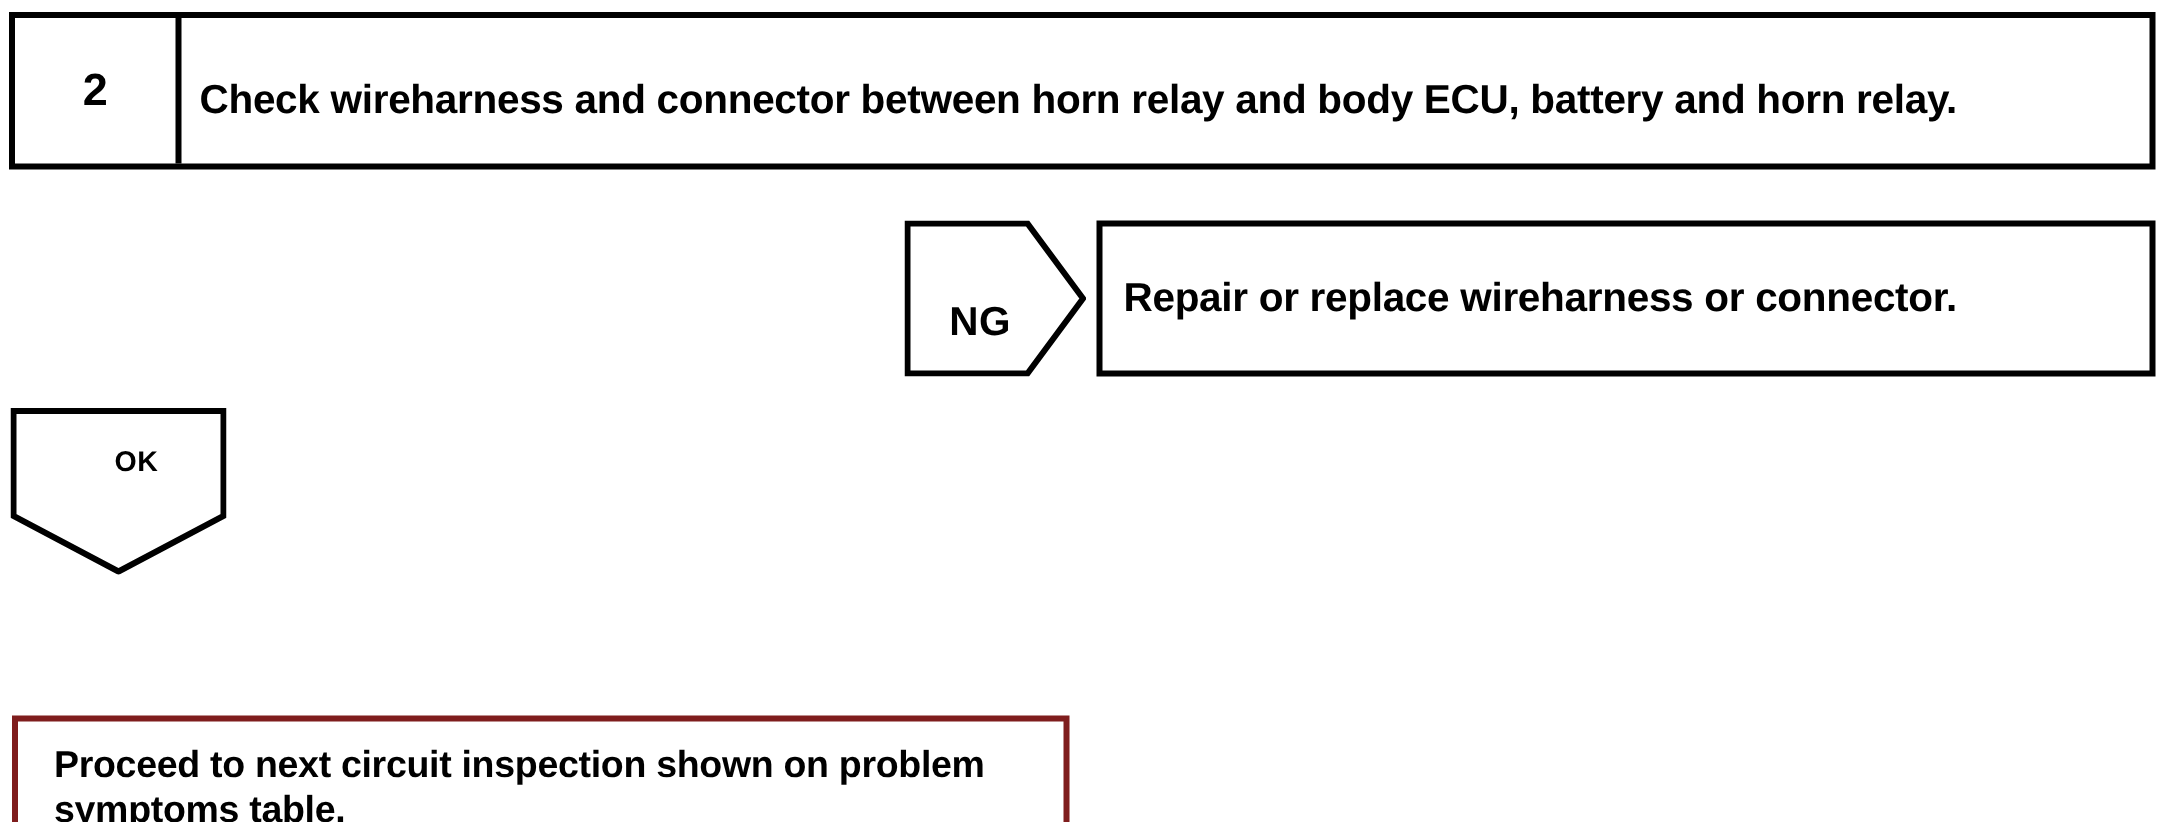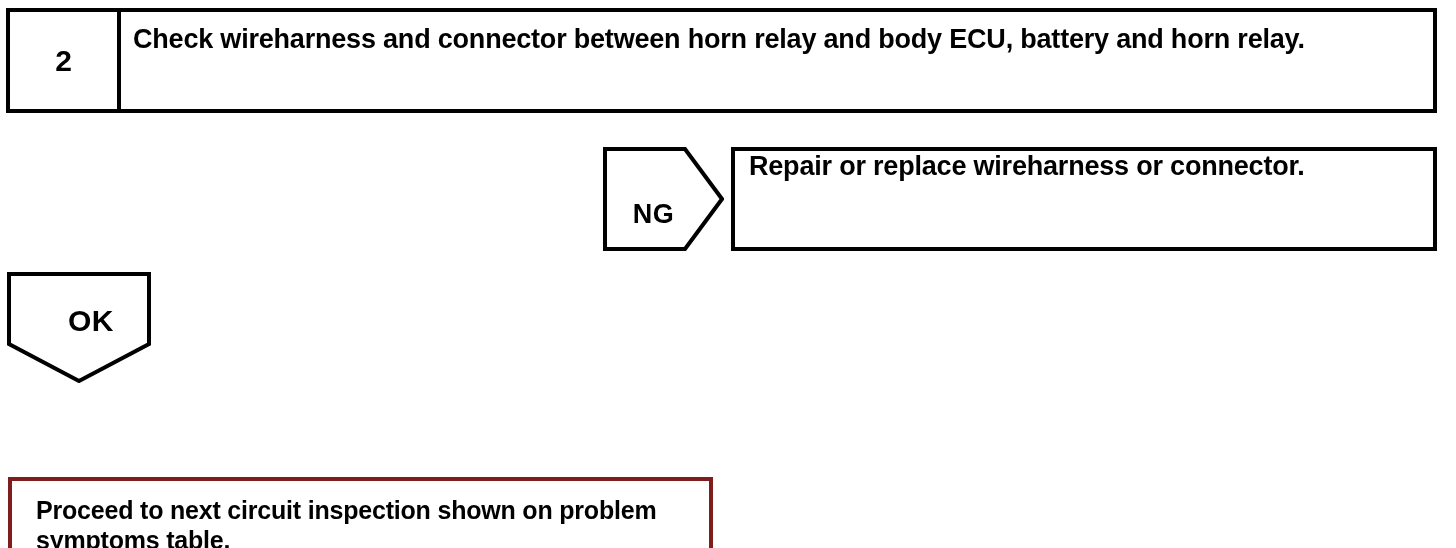--- a/index.html
+++ b/index.html
@@ -47,21 +47,21 @@
     font-weight: bold;
     color: #000000;
     letter-spacing: 0px;
     line-height: 1;
   }
   .step-body {
     flex: 1 1 auto;
     box-sizing: border-box;
     padding: 12px 10px 0 12px;
     display: flex;
-    align-items: flex-start;
+    align-items: center;
   }
   .step-text {
     font-size: 27px;
     font-weight: bold;
     color: #000000;
     line-height: 1.18;
     letter-spacing: -0.2px;
     max-width: 1270px;
   }
 
@@ -97,20 +97,21 @@
   .repair-box {
     position: absolute;
     left: 731px;
     top: 147px;
     width: 706px;
     height: 104px;
     box-sizing: border-box;
     border: 4px solid #000000;
     background: #ffffff;
     display: flex;
+    align-items: center;
   }
   .repair-text {
     padding-left: 14px;
     font-size: 27px;
     font-weight: bold;
     color: #000000;
     line-height: 1.18;
     letter-spacing: -0.2px;
   }
 
@@ -129,25 +130,24 @@
   }
   .ok-label {
     position: absolute;
     left: 0;
     top: 0;
     width: 168px;
     height: 74px;
     display: flex;
     align-items: center;
     justify-content: center;
-    font-size: 30px;
+    font-size: 19px;
     font-weight: bold;
     color: #000000;
     letter-spacing: 0.5px;
-    margin-top: 12px;
   }
 
   
   .result-box {
     position: absolute;
     left: 8px;
     top: 429px;
     width: 705px;
     height: 85px;
     box-sizing: border-box;

